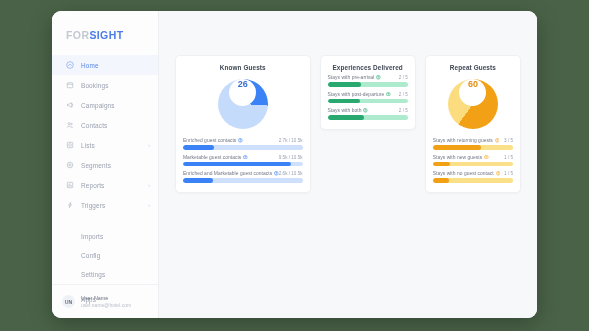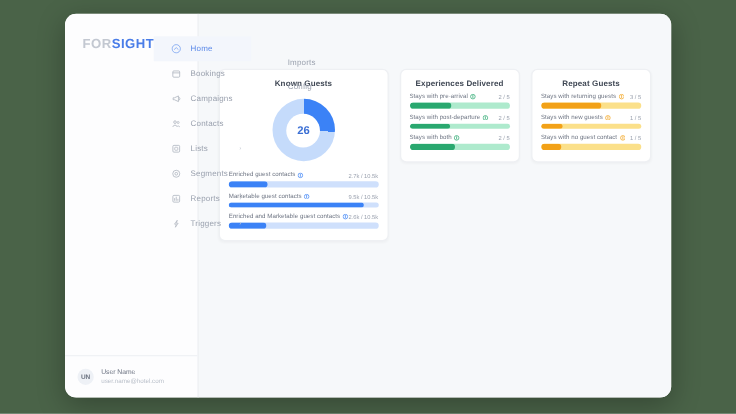--- a/index.html
+++ b/index.html
@@ -21,21 +21,21 @@
     overflow: hidden;
   }
 
   
   .sidebar {
     width: 107px;
     height: 100%;
     background: #fdfdfe;
     border-right: 1px solid #eceef1;
     display: flex;
-    flex-direction: row;
+    flex-direction: column;
     padding-top: 18px;
     position: relative;
   }
   .logo {
     font-size: 10.5px;
     letter-spacing: 0.4px;
     font-weight: 700;
     padding: 0 0 14px 14px;
   }
   .logo .for { color: #c3c8d1; }
@@ -125,21 +125,21 @@
     letter-spacing: 0.1px;
     margin-bottom: 4px;
   }
   .donut-wrap {
     display: flex; align-items: center; justify-content: center;
     padding: 4px 0 9px 0;
   }
   .donut {
     width: 50px; height: 50px;
     border-radius: 50%;
-    display: flex; align-items: center; justify-content: center;
+    display: flex; justify-content: center;
     position: relative;
   }
   .donut::after {
     content: "";
     position: absolute;
     width: 27px; height: 27px;
     border-radius: 50%;
     background: #ffffff;
   }
   .donut .val {
@@ -403,20 +403,25 @@
                 <div class="metric-value">2 / 5</div>
               </div>
               <div class="bar" style="background: rgb(174, 234, 205);">
                 <div class="bar-fill" style="background: rgb(41, 168, 111); width: 45%;"></div>
               </div>
             </div>
           </div>
         </div>
         <div class="card">
           <div class="card-title">Repeat Guests</div>
+          <div class="donut-wrap">
+            <div class="donut" style="background: conic-gradient(rgb(242, 161, 23) 0deg, rgb(242, 161, 23) 216deg, rgb(251, 220, 126) 216deg, rgb(251, 220, 126) 360deg);">
+              <span class="val" style="color: rgb(226, 143, 19);">60</span>
+            </div>
+          </div>
           <div class="metrics">
             <div>
               <div class="metric-head">
                 <div class="metric-label">
                   <span>Stays with returning guests</span>
                   <span class="info-icon"><svg viewBox="0 0 16 16" width="4.6" height="4.6">
                       <circle cx="8" cy="8" r="6.4" fill="none" stroke="#f2a117" stroke-width="2"></circle>
                       <path d="M8 7 v4 M8 4.6 v0.8" stroke="#f2a117" stroke-width="2" stroke-linecap="round"></path>
                     </svg></span>
                 </div>

